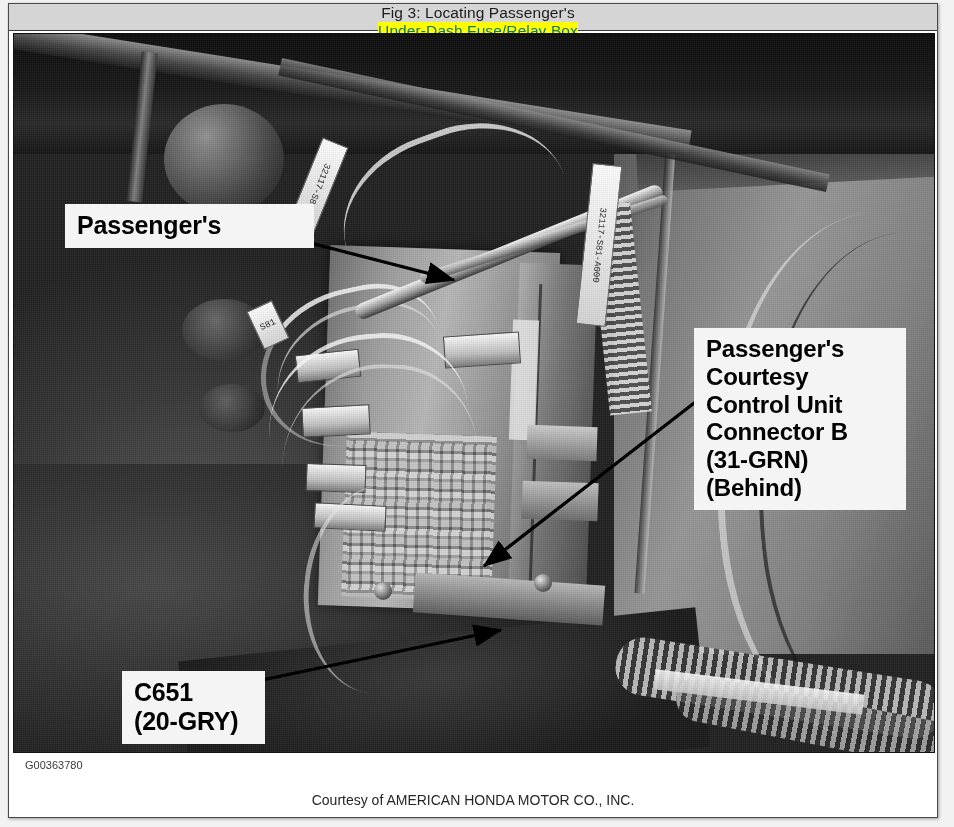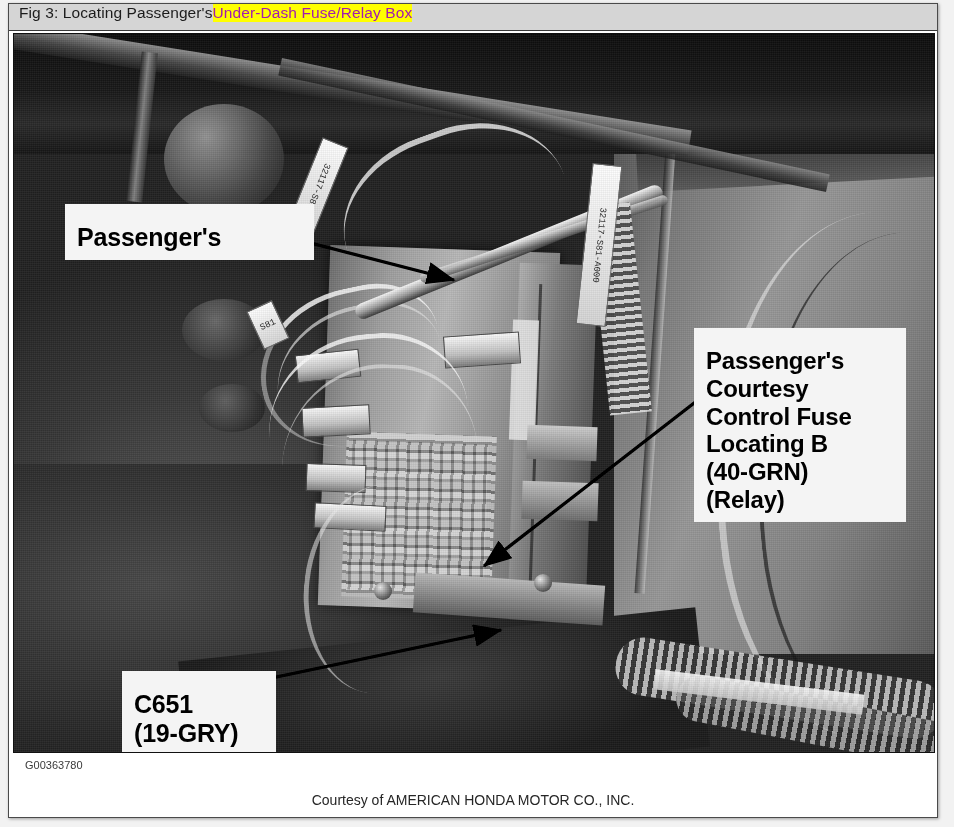--- a/index.html
+++ b/index.html
@@ -37,33 +37,34 @@
   
   #figure-title-bar {
     position: absolute;
     left: 0;
     top: 0;
     width: 100%;
     height: 27px;
     background: #d5d5d5;
     box-sizing: border-box;
     display: flex;
-    align-items: flex-start;
+    align-items: center;
     padding-left: 10px;
     border-bottom: 1px solid #3a3a3a;
     white-space: nowrap;
+    flex-direction: column;
   }
   .title-text {
     font-size: 15.5px;
     color: #1c1c1c;
     letter-spacing: 0.1px;
   }
   .title-highlight {
     font-size: 15.5px;
-    color: #a21caf;
+    color: #0f766e;
     background: #ffff00;
     letter-spacing: 0.1px;
   }
 
   
   #photo-wrap {
     position: absolute;
     left: 4px;
     top: 29px;
     width: 922px;
@@ -346,34 +347,34 @@
   .tag-2 span { transform: rotate(90deg); }
   .tag-3 { left: 240px; top: 270px; width: 26px; height: 40px; transform: rotate(-25deg); }
 
   
   .callout {
     position: absolute;
     background: #f4f4f4;
     color: #000;
     font-weight: bold;
     line-height: 1.16;
-    padding: 19px 12px 8px 12px;
+    padding: 7px 12px 8px 12px;
     box-sizing: border-box;
     letter-spacing: -0.2px;
   }
   #callout-fusebox {
     left: 51px; top: 170px; width: 249px;
     font-size: 25px;
   }
   #callout-multiplex {
     left: 680px; top: 294px; width: 212px;
     font-size: 24px;
   }
   #callout-c651 {
-    left: 108px; top: 637px; width: 154px;
+    left: 108px; top: 637px; width: 143px;
     font-size: 25px;
   }
   .callout div { white-space: nowrap; }
 
   
   #arrows {
     position: absolute;
     left: 0; top: 0;
     width: 922px; height: 720px;
     pointer-events: none;
@@ -488,29 +489,29 @@
 
       </div>
 
       <div class="callout" id="callout-fusebox">
         <div>Passenger's</div>
       </div>
 
       <div class="callout" id="callout-multiplex">
         <div>Passenger's</div>
         <div>Courtesy</div>
-        <div>Control Fuse</div>
-        <div>Locating B</div>
-        <div>(40-GRN)</div>
-        <div>(Relay)</div>
+        <div>Control Unit</div>
+        <div>Connector B</div>
+        <div>(31-GRN)</div>
+        <div>(Behind)</div>
       </div>
 
       <div class="callout" id="callout-c651">
         <div>C651</div>
-        <div>(19-GRY)</div>
+        <div>(20-GRY)</div>
       </div>
     </div>
 
     <div id="figure-id">G00363780</div>
     <div id="figure-courtesy">Courtesy of AMERICAN HONDA MOTOR CO., INC.</div>
 
   </div>
 </div>
 
 </body></html>

